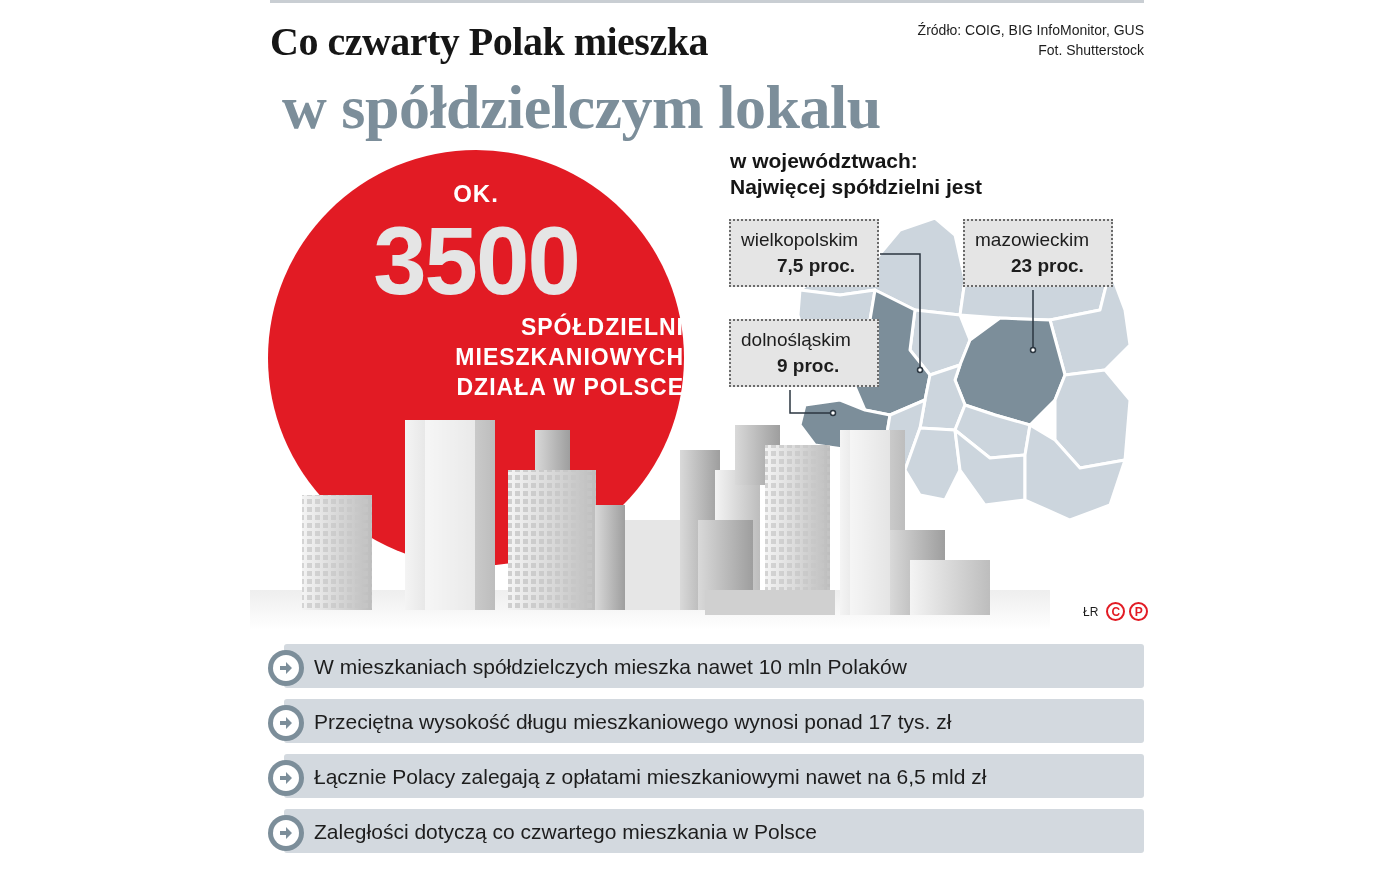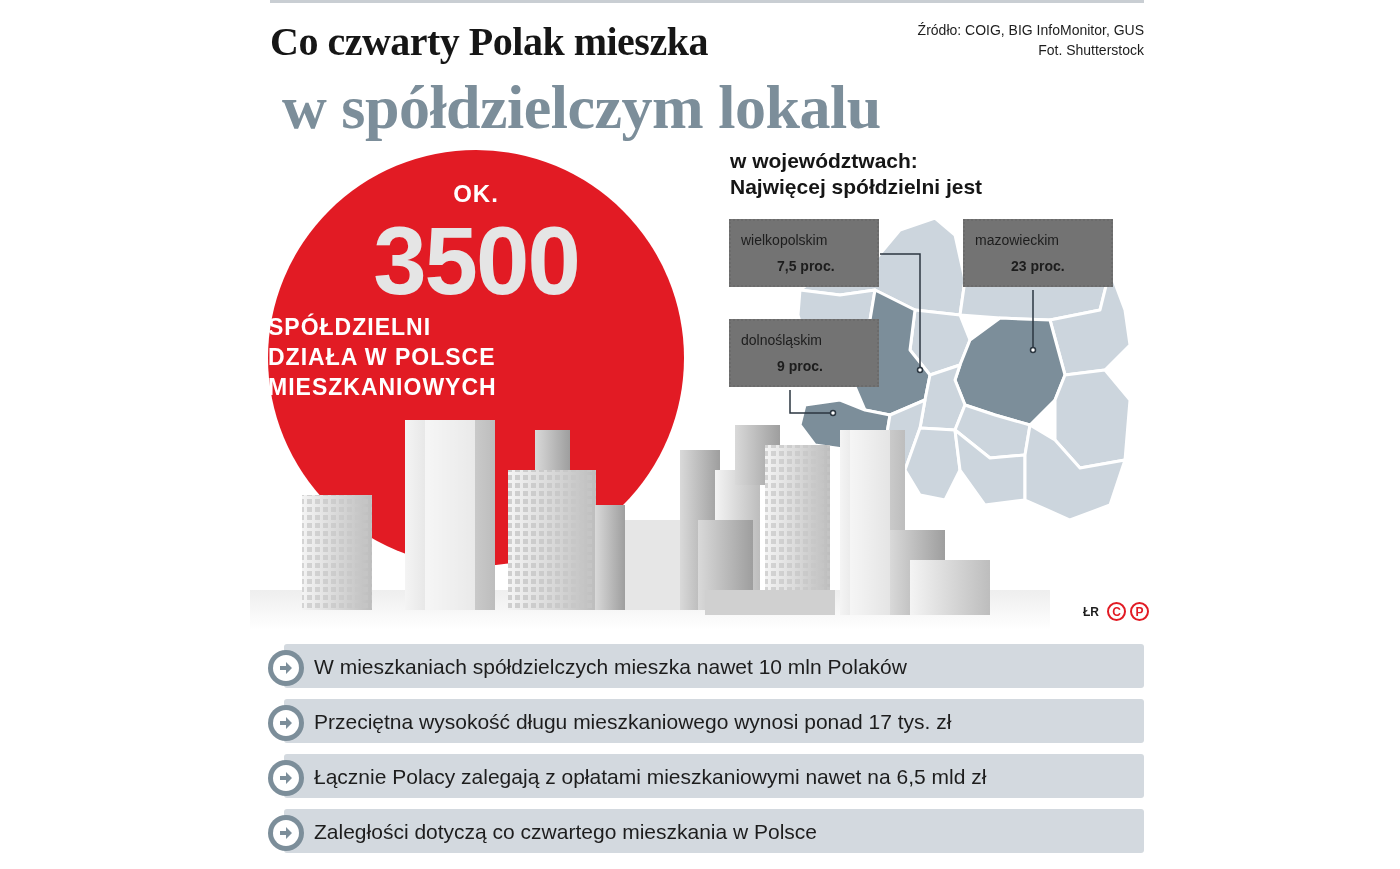--- a/index.html
+++ b/index.html
@@ -9,33 +9,33 @@
   .top-rule { position: absolute; left: 270px; top: 0; width: 874px; height: 3px; background: #c9ced3; }
 
   .title-1 { position: absolute; left: 270px; top: 18px; font-family: Liberation Serif, serif; font-size: 40px; font-weight: bold; color: #161616; letter-spacing: -0.5px; }
   .title-2 { position: absolute; left: 282px; top: 64px; font-family: Liberation Serif, serif; font-size: 62px; font-weight: bold; color: #7c8e9a; letter-spacing: -0.5px; margin-top: 8px; }
 
   .source { position: absolute; right: 256px; top: 20px; text-align: right; font-size: 14px; line-height: 20px; color: #1d1d1d; }
 
   .circle { position: absolute; left: 268px; top: 150px; width: 416px; height: 416px; border-radius: 50%; background: #e21b24; }
   .circle-ok { position: absolute; left: 0; width: 100%; top: 30px; text-align: center; color: #fff; font-weight: bold; font-size: 24px; letter-spacing: 1px; }
   .circle-num { position: absolute; left: 0; width: 100%; top: 56px; text-align: center; color: #e5e5e5; font-weight: bold; font-size: 96px; letter-spacing: -2px; line-height: 110px; }
-  .circle-sub { position: absolute; left: 0; width: 100%; top: 162px; text-align: left; color: #fff; font-weight: bold; font-size: 23px; line-height: 30px; letter-spacing: 1px; }
+  .circle-sub { position: absolute; left: 0; width: 100%; top: 162px; text-align: right; color: #fff; font-weight: bold; font-size: 23px; line-height: 30px; letter-spacing: 1px; }
 
   .map-title { position: absolute; left: 730px; top: 148px; font-size: 21px; font-weight: bold; color: #161616; line-height: 26px; }
 
   .map-svg { position: absolute; left: 780px; top: 200px; width: 360px; height: 330px; }
 
-  .label-box { position: absolute; background: #737373; border: 2px dotted #6b6b6b; padding: 6px 10px; font-size: 14px; color: #1d1d1d; line-height: 26px; }
+  .label-box { position: absolute; background: #e5e5e5; border: 2px dotted #6b6b6b; padding: 6px 10px; font-size: 19px; color: #1d1d1d; line-height: 26px; }
   .label-box b { font-weight: bold; margin-left: 36px; }
 
   .city { position: absolute; left: 250px; top: 410px; width: 800px; height: 225px; }
 
   .credit { position: absolute; left: 1083px; top: 602px; display: flex; align-items: center; gap: 4px; }
-  .credit-text { font-size: 12px; font-weight: bold; color: #1d1d1d; margin-right: 4px; }
+  .credit-text { font-size: 12px; font-weight: normal; color: #1d1d1d; margin-right: 4px; }
   .cp { width: 19px; height: 19px; border: 2px solid #e21b24; border-radius: 50%; color: #e21b24; font-size: 12px; font-weight: bold; display: flex; align-items: center; justify-content: center; line-height: 1; }
 
   .facts { position: absolute; left: 268px; top: 644px; width: 876px; }
   .fact { position: relative; height: 46px; margin-bottom: 9px; }
   .fact-bar { position: absolute; left: 16px; right: 0; top: 0; height: 44px; background: #d3d9df; border-radius: 3px; }
   .fact-icon { position: absolute; left: 0; top: 6px; width: 36px; height: 36px; border-radius: 50%; background: #7c8e9a; display: flex; align-items: center; justify-content: center; }
   .fact-icon-inner { width: 26px; height: 26px; border-radius: 50%; background: #fff; display: flex; align-items: center; justify-content: center; }
   .fact-text { position: absolute; left: 46px; top: 0; line-height: 46px; font-size: 21px; color: #1d1d1d; white-space: nowrap; }
 </style>
 </head>
@@ -49,22 +49,22 @@
 <div class="source">
   <div>Źródło: COIG, BIG InfoMonitor, GUS</div>
   <div>Fot. Shutterstock</div>
 </div>
 
 <div class="circle">
   <div class="circle-ok">OK.</div>
   <div class="circle-num">3500</div>
   <div class="circle-sub">
     <div>SPÓŁDZIELNI</div>
+    <div>MIESZKANIOWYCH</div>
     <div>DZIAŁA W POLSCE</div>
-    <div>MIESZKANIOWYCH</div>
   </div>
 </div>
 
 <div class="map-title">
   <div>w województwach:</div>
   <div>Najwięcej spółdzielni jest</div>
 </div>
 
 <svg class="map-svg" viewBox="0 0 360 330">
   <g stroke="#ffffff" stroke-width="3" stroke-linejoin="round">

